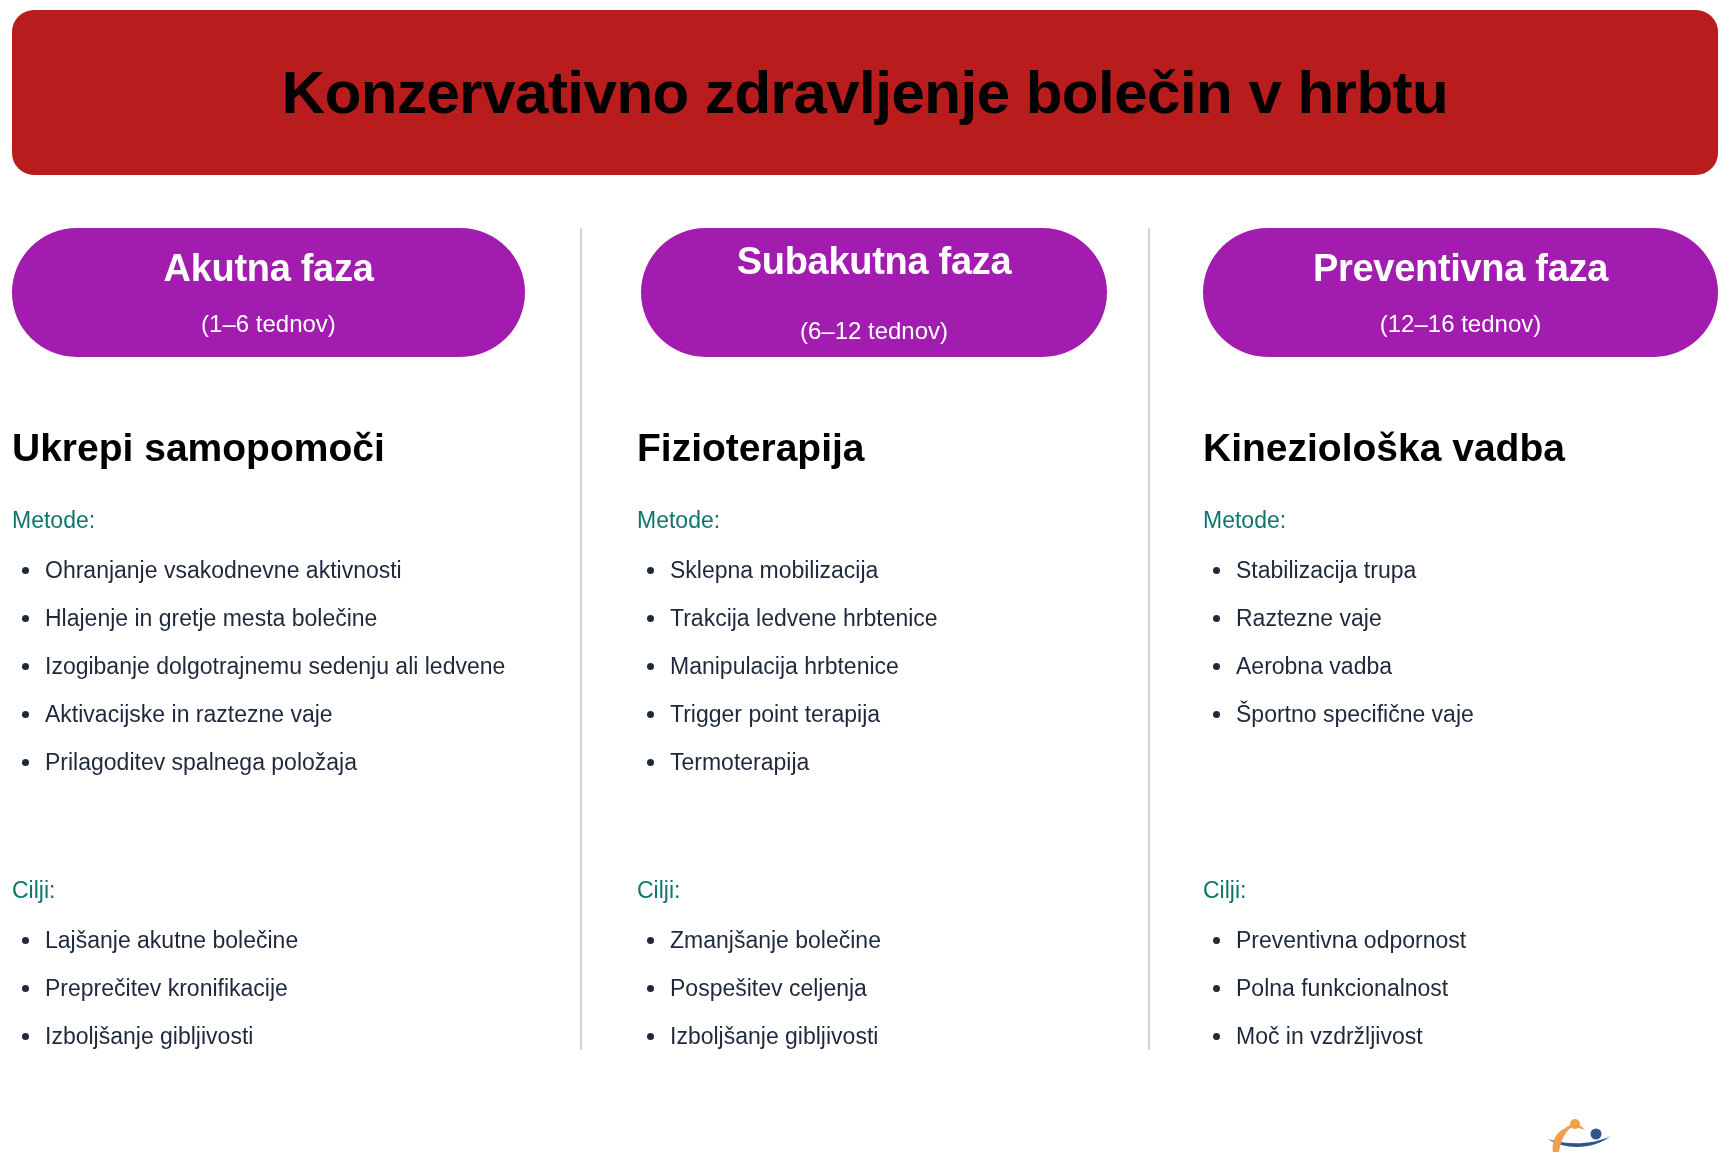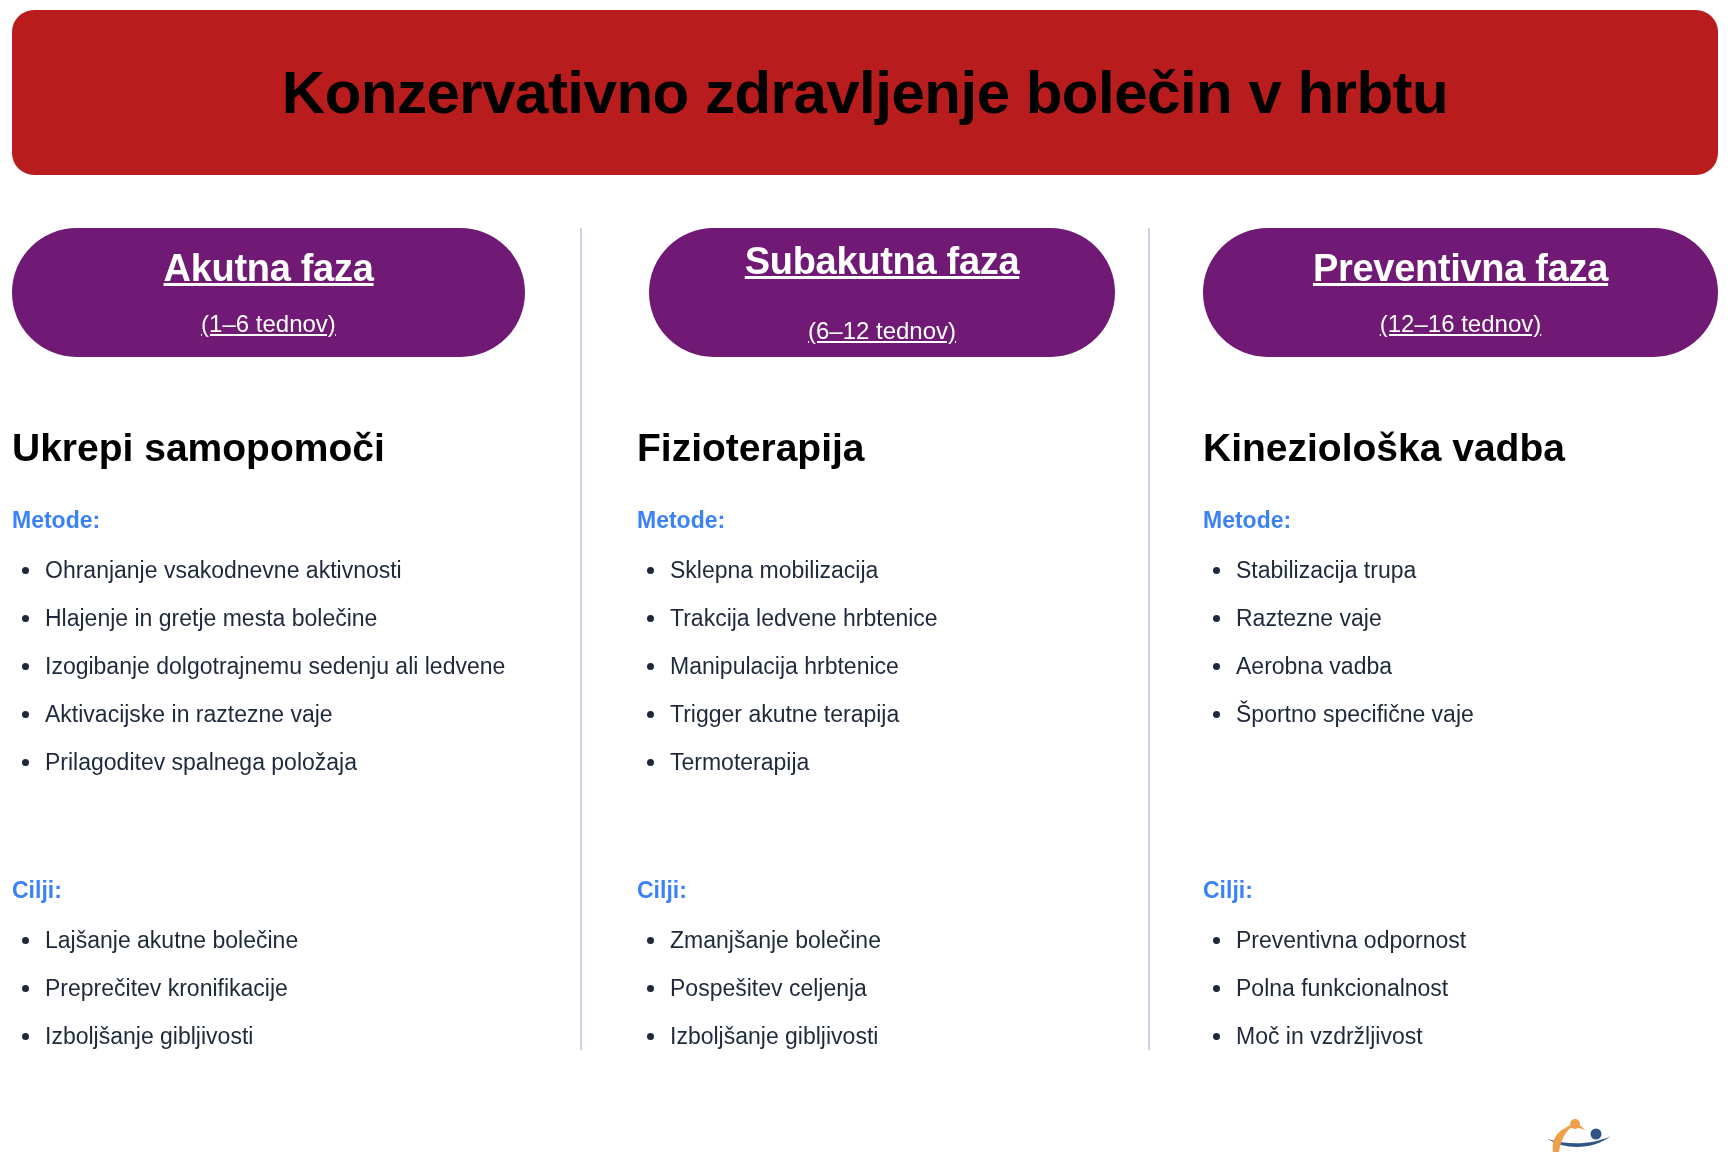--- a/index.html
+++ b/index.html
@@ -16,32 +16,32 @@
   }
 
   .divider {
     position: absolute; top: 228px; height: 822px; width: 2px; background: #cbd5e1;
   }
 
   .column { position: absolute; top: 228px; }
 
   .pill {
     position: absolute; top: 0; height: 129px; border-radius: 65px;
-    background: #701a75; color: #ffffff;
-    display: flex; flex-direction: column; align-items: center; justify-content: center; text-decoration: underline;
+    background: #a21caf; color: #ffffff;
+    display: flex; flex-direction: column; align-items: center; justify-content: center;
   }
   .pill-title { font-size: 38px; font-weight: 700; line-height: 44px; letter-spacing: -0.3px; }
   .pill-sub { font-size: 24px; font-weight: 400; line-height: 32px; margin-top: 18px; }
 
   .section-title {
     position: absolute; top: 196px; left: 0; white-space: nowrap;
     font-size: 39px; font-weight: 700; color: #000000; line-height: 48px;
   }
   .group-label {
-    position: absolute; left: 0; font-size: 23px; font-weight: 700; color: #3b82f6; line-height: 28px;
+    position: absolute; left: 0; font-size: 23px; font-weight: 400; color: #0f766e; line-height: 28px;
     white-space: nowrap;
   }
   .label-methods { top: 278px; }
   .label-goals { top: 648px; text-align: center; }
 
   ul.list { position: absolute; left: 0; list-style: none; }
   ul.list.methods { top: 318px; }
   ul.list.goals { top: 688px; }
   ul.list li {
     position: relative; height: 48px; line-height: 48px; padding-left: 33px;
@@ -86,31 +86,31 @@
   </ul>
   <div class="group-label label-goals">Cilji:</div>
   <ul class="list goals">
     <li>Lajšanje akutne bolečine</li>
     <li>Preprečitev kronifikacije</li>
     <li>Izboljšanje gibljivosti</li>
   </ul>
 </div>
 
 <div class="column" style="left:637px; width:500px;">
-  <div class="pill" style="left:12px; width:466px;gap:14px;">
+  <div class="pill" style="left:4px; width:466px;gap:14px;">
     <div class="pill-title">Subakutna faza</div>
     <div class="pill-sub">(6–12 tednov)</div>
   </div>
   <div class="section-title">Fizioterapija</div>
   <div class="group-label label-methods">Metode:</div>
   <ul class="list methods">
     <li>Sklepna mobilizacija</li>
     <li>Trakcija ledvene hrbtenice</li>
     <li>Manipulacija hrbtenice</li>
-    <li>Trigger akutne terapija</li>
+    <li>Trigger point terapija</li>
     <li>Termoterapija</li>
   </ul>
   <div class="group-label label-goals">Cilji:</div>
   <ul class="list goals">
     <li>Zmanjšanje bolečine</li>
     <li>Pospešitev celjenja</li>
     <li>Izboljšanje gibljivosti</li>
   </ul>
 </div>
 

